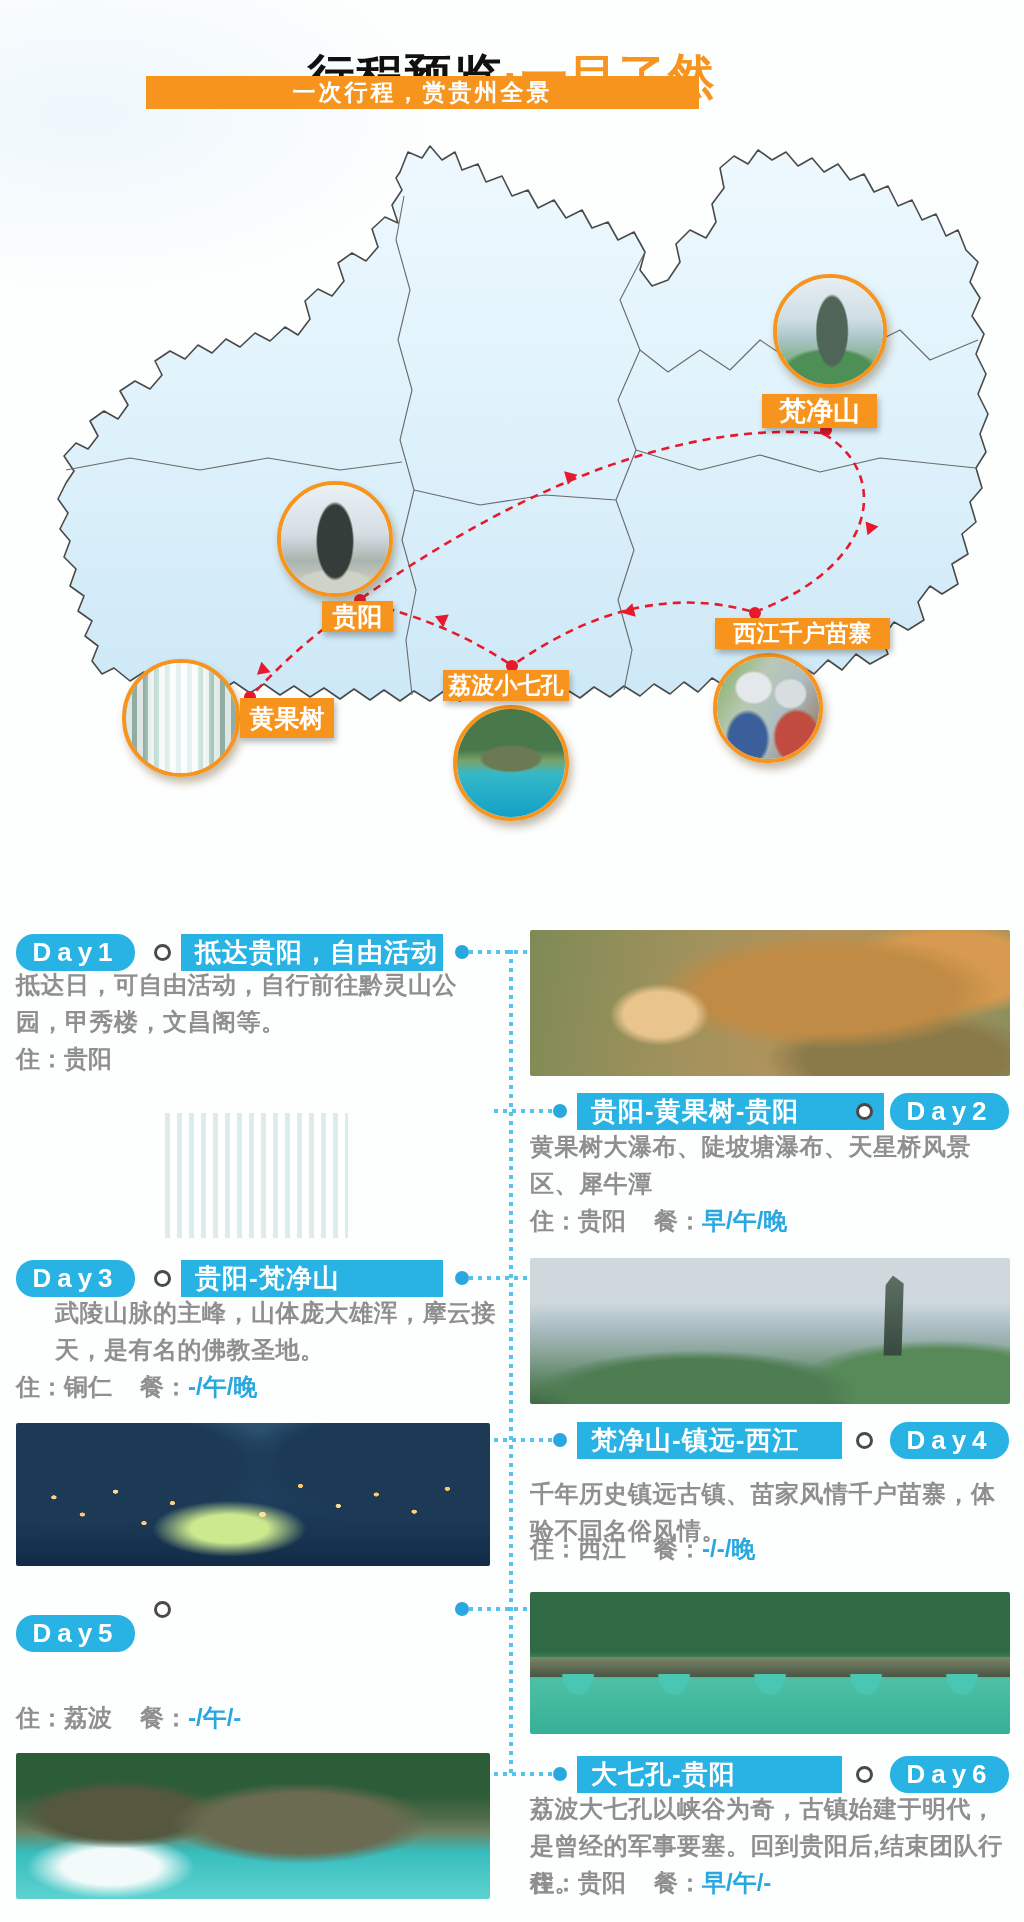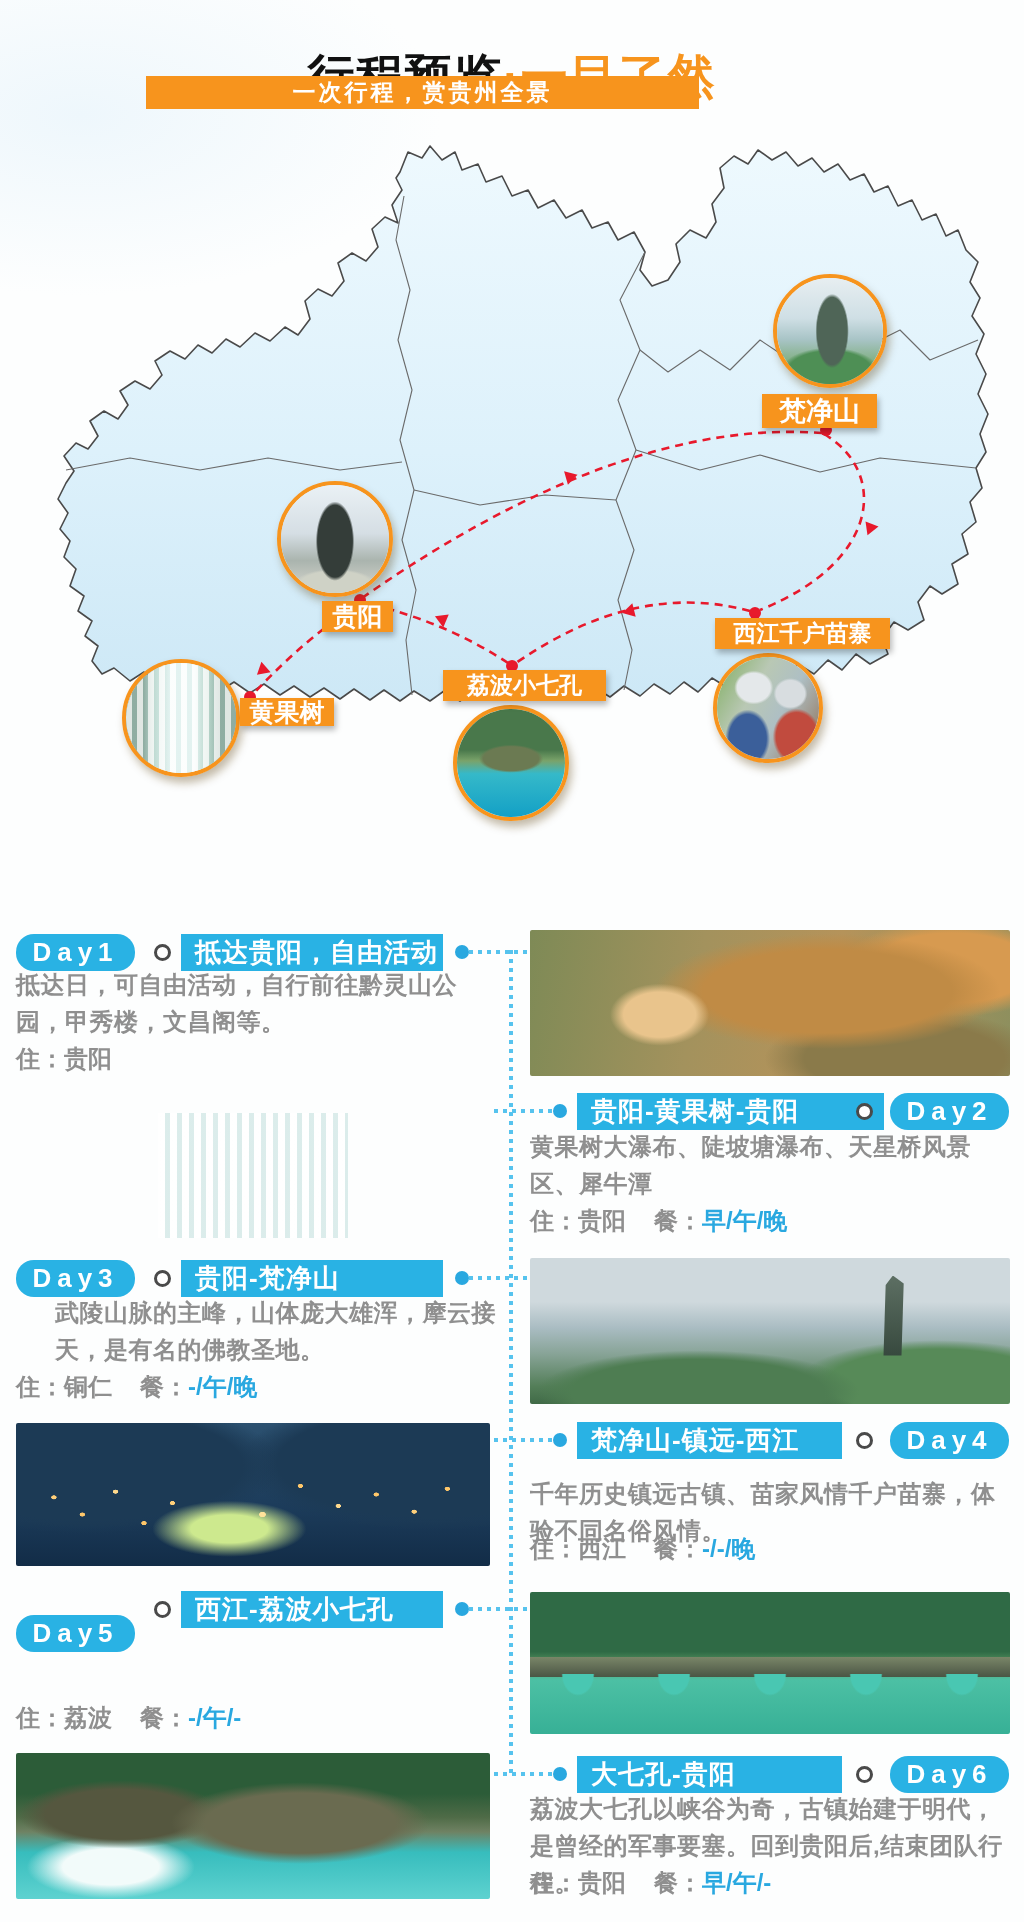--- a/index.html
+++ b/index.html
@@ -47,22 +47,22 @@
      radial-gradient(34px 40px at 78% 78%, #c14b3e 0 60%, rgba(0,0,0,0) 70%),
      radial-gradient(34px 44px at 30% 80%, #3b5f9a 0 55%, rgba(0,0,0,0) 66%),
      linear-gradient(120deg,#7fae5f 0%,#b9c8b4 35%,#aebfc4 60%,#8f6d50 100%);}
 
   .map-label{position:absolute;background:#f7941d;color:#fff;font-weight:bold;
              display:flex;align-items:center;justify-content:center;box-sizing:border-box;
              box-shadow:2px 4px 6px rgba(0,0,0,.28);white-space:nowrap;}
   .l-fanjing{left:762px;top:394px;width:115px;height:34px;font-size:27px;}
   .l-guiyang{left:322px;top:601px;width:71px;height:31px;font-size:25px;}
   .l-xijiang{left:679px;top:618px;width:175px;height:31px;font-size:23px;margin-left:36px;}
-  .l-libo{left:443px;top:670px;width:163px;height:31px;font-size:23px;}
-  .l-huangguoshu{left:240px;top:698px;width:94px;height:28px;font-size:25px;}
+  .l-libo{left:443px;top:670px;width:126px;height:31px;font-size:23px;}
+  .l-huangguoshu{left:240px;top:698px;width:94px;height:40px;font-size:25px;}
 
   
   .vline{position:absolute;left:509px;top:950px;width:4px;height:826px;
          background:repeating-linear-gradient(to bottom,#56c3ee 0 4px, rgba(0,0,0,0) 4px 9px);}
   .hstub{position:absolute;height:4px;
          background:repeating-linear-gradient(to right,#56c3ee 0 4px, rgba(0,0,0,0) 4px 9px);}
   .cdot{position:absolute;width:14px;height:14px;border-radius:50%;background:#29a8e0;}
 
   
   .day-badge{position:absolute;width:119px;height:37px;background:#29b2e4;border-radius:18px;
@@ -258,21 +258,20 @@
     </div>
   <div class="day-title" style="left:577px;top:1422px;width:265px;">梵净山-镇远-西江</div>
   <div class="ring" style="left:856px;top:1432px;"></div>
   <div class="day-badge" style="left:890px;top:1422px;">Day4</div>
   <p class="desc" style="left:530px;top:1456px;width:486px;margin-top:19px;">千年历史镇远古镇、苗家风情千户苗寨，体验不同名俗风情。</p>
   <p class="meta" style="left:530px;top:1530px;"><span>住：</span><span>西江</span><span class="meal-label">餐：</span><span class="meal-value">-/-/晚</span></p>
 
   <div class="photo p-night"></div>
   <div class="day-badge" style="left:16px;top:1591px;margin-top:24px;">Day5</div>
   <div class="ring" style="left:154px;top:1601px;"></div>
-  <div class="day-title" style="left:181px;top:1591px;width:262px;">西江-荔波小七孔</div>
   <p class="meta" style="left:16px;top:1699px;"><span>住：</span><span>荔波</span><span class="meal-label">餐：</span><span class="meal-value">-/午/-</span></p>
 
   <div class="photo p-bridge">
       <div class="deck"></div>
       <div class="arches"></div>
     </div>
   <div class="day-title" style="left:577px;top:1756px;width:265px;">大七孔-贵阳</div>
   <div class="ring" style="left:856px;top:1766px;"></div>
   <div class="day-badge" style="left:890px;top:1756px;">Day6</div>
   <p class="desc" style="left:530px;top:1790px;width:486px;">荔波大七孔以峡谷为奇，古镇始建于明代，是曾经的军事要塞。回到贵阳后,结束团队行程。</p>

